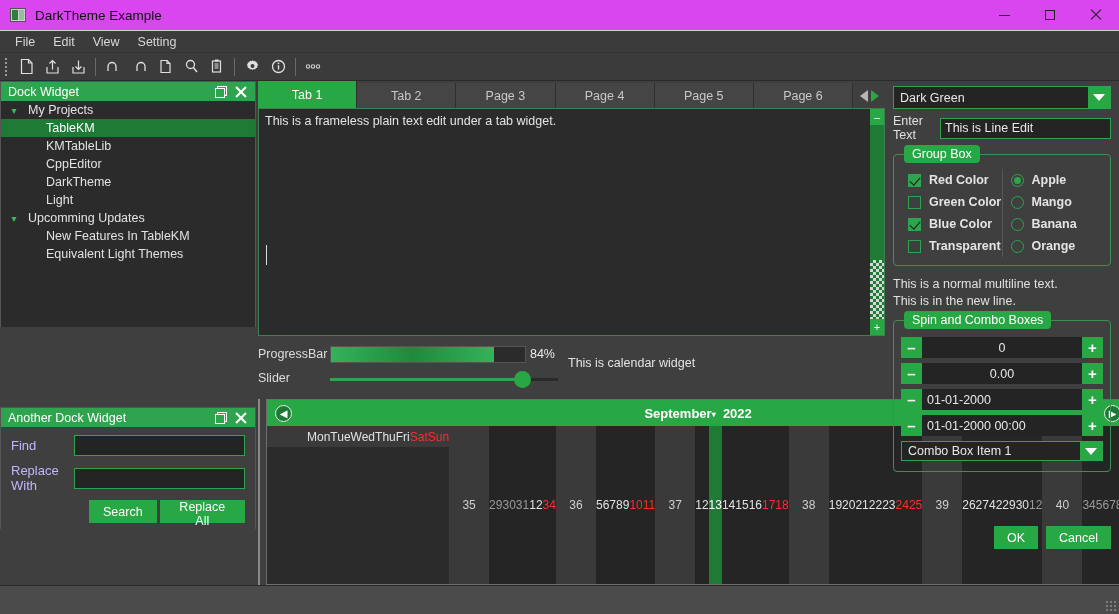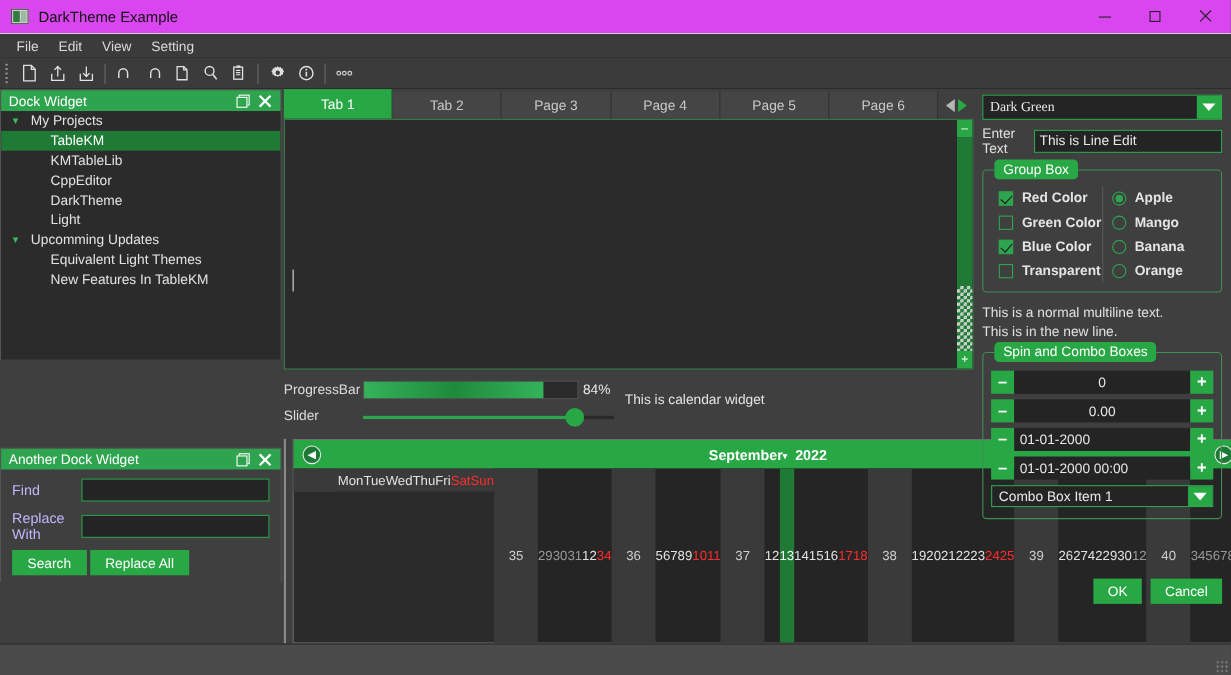--- a/index.html
+++ b/index.html
@@ -99,21 +99,21 @@
 
   #dock-find{ left:0; top:326px; width:256px; height:122px; }
   #dock-find .dock-body{ background:#3f3f3f; height:102px; padding:8px 10px 0 10px;}
   .fr-row{ display:flex; align-items:center; margin-bottom:7px; }
   .fr-label{ width:78px; font-size:13px; color:#c4b5fd;}
   .fr-input{
     flex:1; height:21px; background:#242424; border:1px solid #2ea44f;
     color:#e6e6e6; font-size:12.5px; padding:0 4px; outline:none;
     font-family:"Liberation Sans", sans-serif;
   }
-  .fr-btns{ display:flex; gap:3px; margin-top:2px;}
+  .fr-btns{ display:flex; gap:3px; margin-left:78px; margin-top:2px;}
   .btn-green{
     background:#28a745; border:none; color:#fff; font-size:12.5px;
     height:23px; padding:0 14px; cursor:pointer;
     font-family:"Liberation Sans", sans-serif;
   }
 
   
   .center{ position:absolute; left:258px; top:0; width:627px; bottom:0; }
 
   .tabbar{ height:27px; display:flex; align-items:stretch; }
@@ -175,21 +175,21 @@
   .cal-c{ flex:1; display:flex; align-items:center; justify-content:center; font-size:12px; color:#e2e2e2;}
   .cal-c.wk{ flex:0 0 40px; background:#3a3a3a; color:#cfcfcf; }
   .cal-c.we{ color:#ff2d2d; }
   .cal-c.sel{ background:#1e7a35; color:#fff; }
   .cal-body{ background:#252525; }
 
   
   .right{ position:absolute; right:0; top:0; width:232px; bottom:0; padding:5px 8px 0 6px;}
   .combo{
     height:23px; background:#242424; border:1px solid #2ea44f; display:flex; align-items:center;
-    color:#e8e8e8; font-size:12.5px; padding-left:6px; position:relative;font-family:Liberation Serif, serif;
+    color:#e8e8e8; font-size:12.5px; padding-left:6px; position:relative;
   }
   .combo .arrow-box{
     position:absolute; right:0; top:0; bottom:0; width:22px; background:#28a745;
     display:flex; align-items:center; justify-content:center;
   }
   .chev{ width:0;height:0;border-left:6px solid transparent;border-right:6px solid transparent;border-top:7px solid #ffffff;}
   .le-row{ display:flex; align-items:center; margin-top:5px;}
   .le-label{ font-size:12.5px; color:#e0e0e0; margin-right:7px;}
   .le-input{ flex:1; height:21px; background:#242424; border:1px solid #2ea44f; color:#e8e8e8;
     font-size:12.5px; padding:0 4px; outline:none; font-family:"Liberation Sans", sans-serif;}
@@ -362,24 +362,24 @@
         <span>DarkTheme</span>
       </div>
       <div class="tree-row child">
         <span>Light</span>
       </div>
       <div class="tree-row root">
         <span class="tw-arrow">▾</span>
         <span class="label">Upcomming Updates</span>
       </div>
       <div class="tree-row child">
+        <span>New Features In TableKM</span>
+      </div>
+      <div class="tree-row child">
         <span>Equivalent Light Themes</span>
-      </div>
-      <div class="tree-row child">
-        <span>New Features In TableKM</span>
       </div>
     </div>
   </div>
 
   <div class="dock" id="dock-find">
     <div class="dock-title">
       <span>Another Dock Widget</span>
       <span class="dt-actions">
         <span class="dt-float"></span>
         <span class="dt-close"></span>
@@ -410,20 +410,21 @@
       <div class="tab">Page 4</div>
       <div class="tab">Page 5</div>
       <div class="tab">Page 6</div>
       <div class="tab-navs">
         <span class="nav-tri nav-left"></span>
         <span class="nav-tri nav-right"></span>
       </div>
     </div>
 
     <div class="textedit-wrap">
+      <div class="textedit">This is a frameless plain text edit under a tab widget.</div>
       <div class="caret"></div>
       <div class="vscroll">
         <div class="vs-btn">–</div>
         <div class="vs-track">
           <div class="vs-handle"></div>
           <div class="vs-page"></div>
         </div>
         <div class="vs-btn" style="position:absolute;bottom:0;left:0;right:0;">+</div>
       </div>
     </div>

